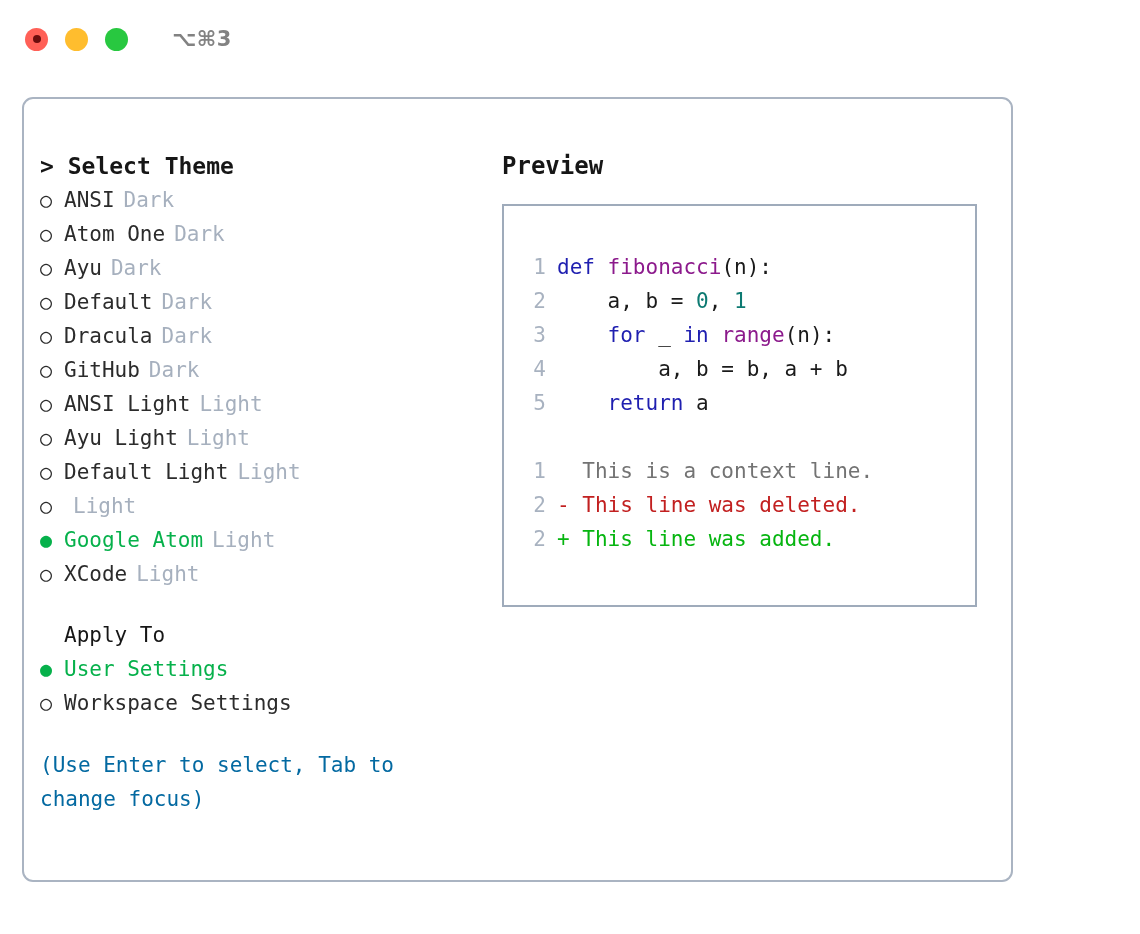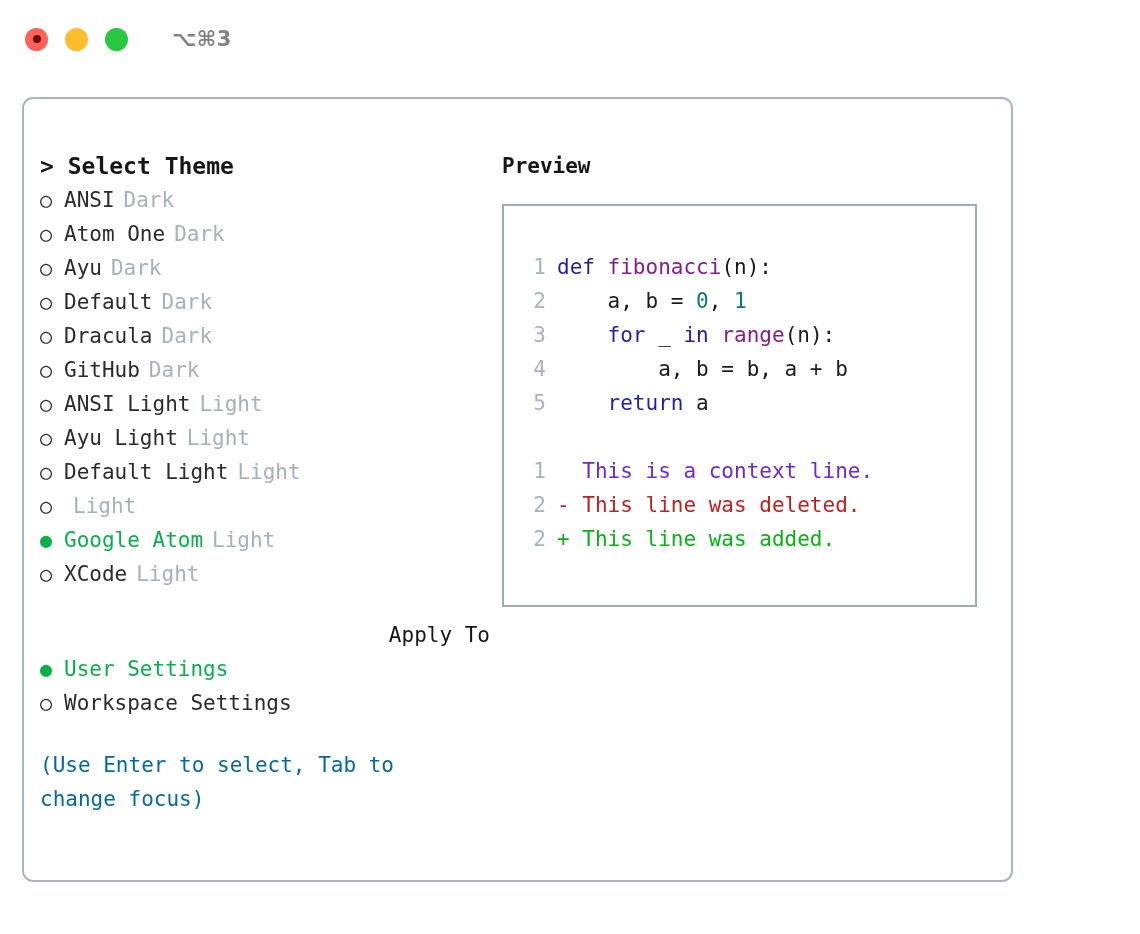--- a/index.html
+++ b/index.html
@@ -127,41 +127,40 @@
     margin-left: 9px;
   }
 
   #apply-section { margin-top: 27px; }
   #apply-heading {
     font-size: 21px;
     color: #161616;
     line-height: 34px;
     padding-left: 24px;
     white-space: pre;
-    text-align: right;
   }
 
   #hint-text {
     margin-top: 28px;
     font-size: 21px;
     color: #0369a1;
     line-height: 34px;
     width: 410px;
     white-space: pre-wrap;
   }
 
   
   #preview-pane {
     position: absolute;
     left: 478px;
     top: 50px;
     width: 490px;
   }
   #preview-heading {
-    font-size: 21px;
+    font-size: 24px;
     font-weight: bold;
     color: #161616;
     line-height: 34px;
   }
   #preview-box {
     margin-top: 21px;
     width: 475px;
     height: 403px;
     border: 2px solid #9fabbb;
     box-sizing: border-box;
@@ -185,21 +184,21 @@
     margin-right: 11px;
   }
   .code-text { color: #1a1a1a; }
 
   .tok-kw   { color: #1f1fb0; }
   .tok-fn   { color: #8c1a8c; }
   .tok-num  { color: #0d7a72; }
   .tok-plain{ color: #1a1a1a; }
 
   .diff-gap { height: 34px; }
-  .diff-line .code-text.context { color: #6d28d9; }
+  .diff-line .code-text.context { color: #737373; }
   .diff-line .code-text.removed { color: #c22020; }
   .diff-line .code-text.added   { color: #06b510; }
 </style>
 </head>
 <body>
 
 <div id="app-window">
 
   <div id="titlebar">
     <div class="traffic-lights">

